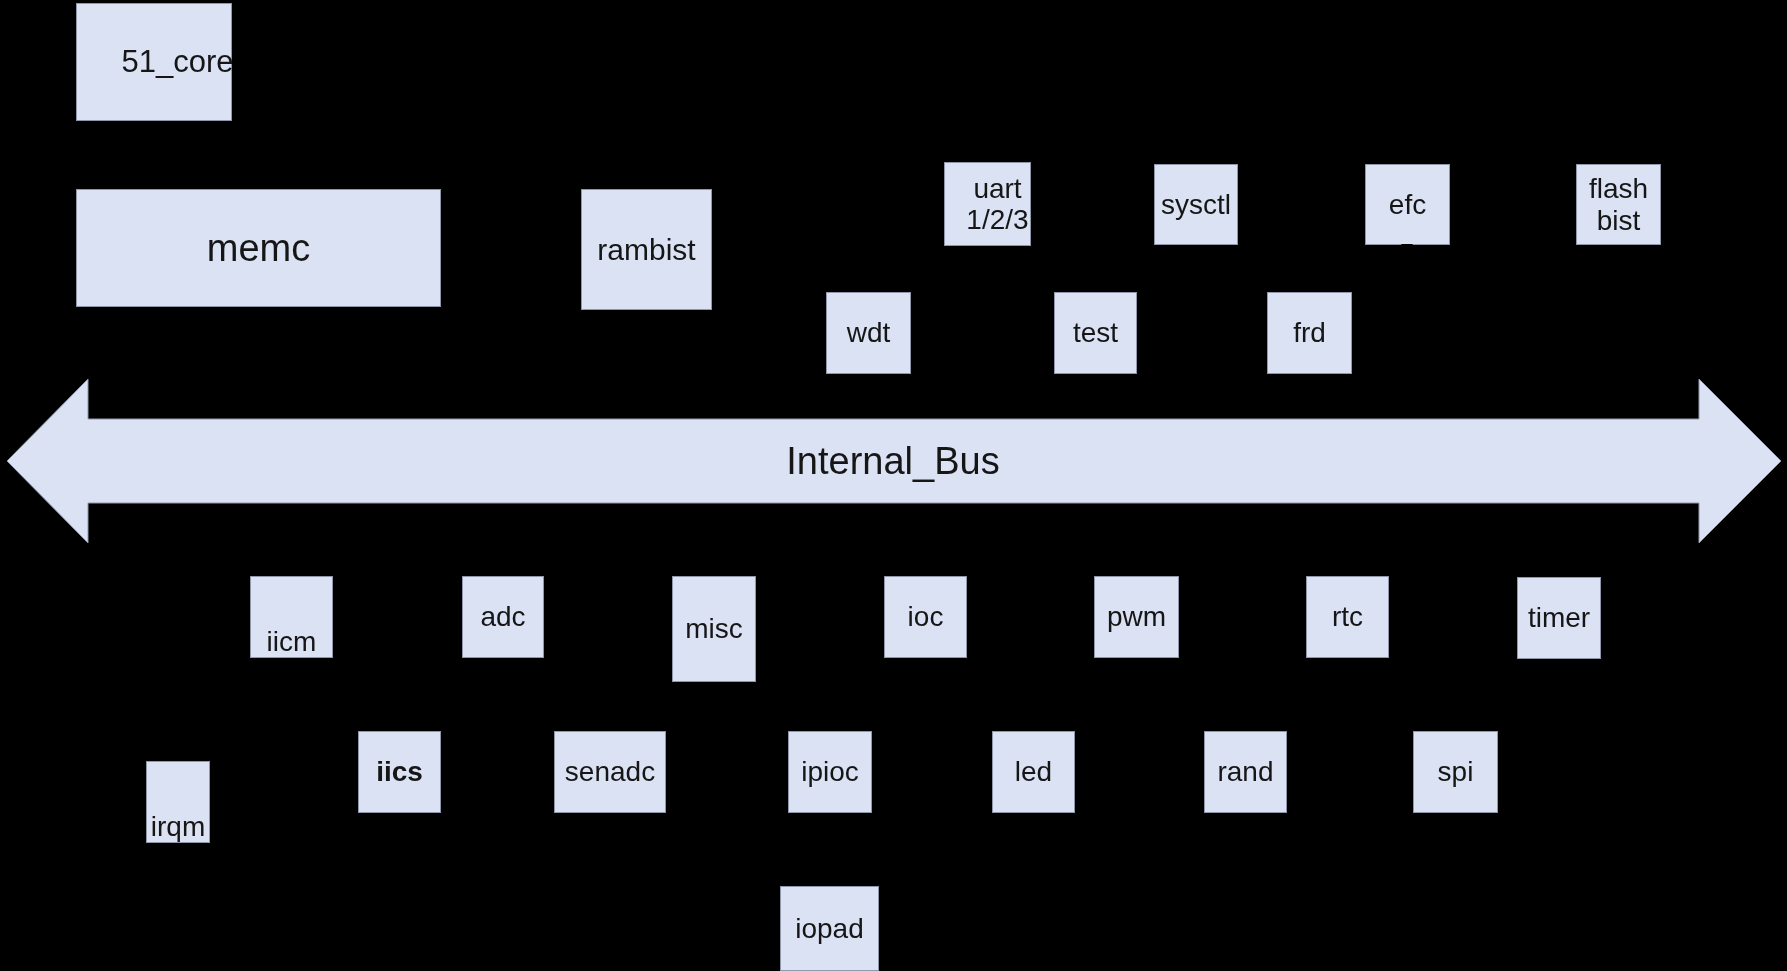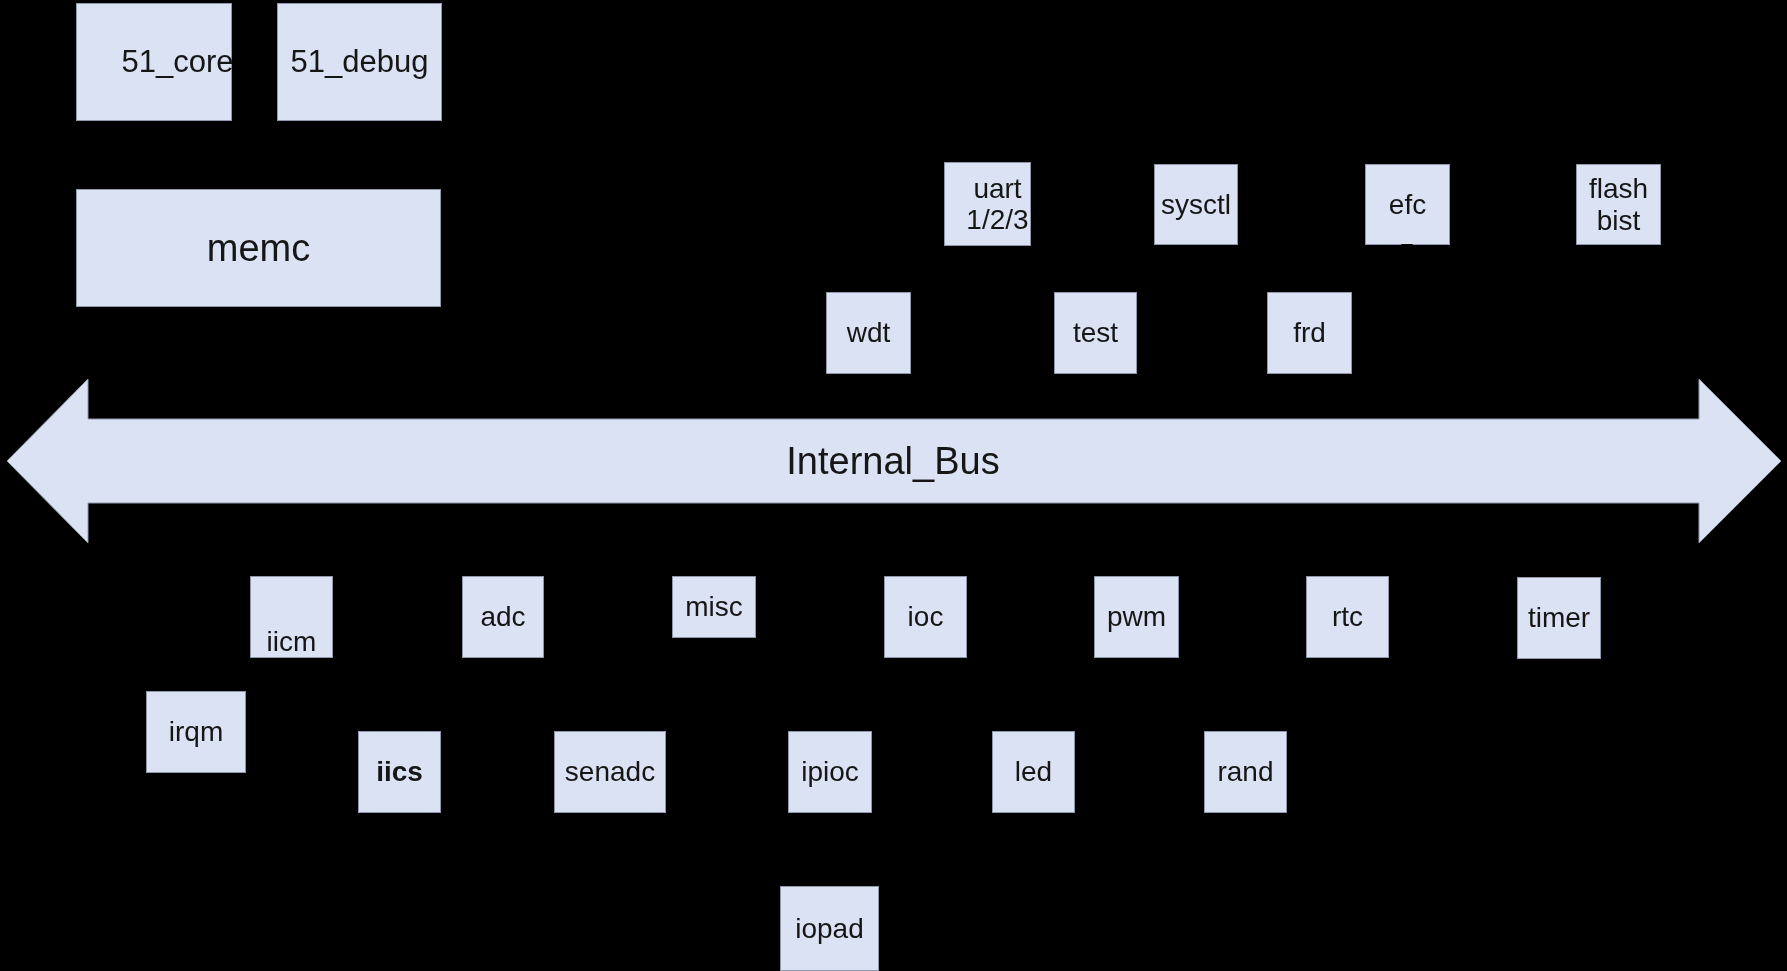--- a/index.html
+++ b/index.html
@@ -57,39 +57,40 @@
 </style>
 </head>
 <body>
 
 <div id="stage" style="--bg: #000000; --fill: #dbe2f4; --stroke: #8f98ab; --text: #161616;">
   <svg id="bus-svg" width="1787" height="971">
     <polygon points="7,461 88,379 88,419 1699,419 1699,379 1781,461 1699,543 1699,503 88,503 88,543"></polygon>
     <text x="893" y="461" dominant-baseline="central" font-size="38">Internal_Bus</text>
   </svg>
 <div class="block" style="left: 76px; top: 3px; width: 156px; height: 118px; font-size: 31px; padding-left: 47px;"><span>51_core</span></div>
-    <div class="block" style="left: 277px; top: 3px; width: 165px; height: 118px; font-size: 31px;"><span>51_debug</span></div>
     <div class="block" style="left: 76px; top: 189px; width: 365px; height: 118px; font-size: 38px;"><span>memc</span></div>
+    <div class="block" style="left: 581px; top: 189px; width: 131px; height: 121px; font-size: 30px;"><span>rambist</span></div>
     <div class="block" style="left: 944px; top: 162px; width: 87px; height: 84px; font-size: 28px; padding-left: 20px;"><span>uart
 1/2/3</span></div>
     <div class="block" style="left: 1154px; top: 164px; width: 84px; height: 81px; font-size: 28px;"><span>sysctl</span></div>
     <div class="block" style="left: 1365px; top: 164px; width: 85px; height: 81px; font-size: 28px;"><span>efc</span></div>
     <div class="block" style="left: 1576px; top: 164px; width: 85px; height: 81px; font-size: 28px;"><span>flash
 bist</span></div>
     <div class="block" style="left: 826px; top: 292px; width: 85px; height: 82px; font-size: 28px;"><span>wdt</span></div>
     <div class="block" style="left: 1054px; top: 292px; width: 83px; height: 82px; font-size: 28px;"><span>test</span></div>
     <div class="block" style="left: 1267px; top: 292px; width: 85px; height: 82px; font-size: 28px;"><span>frd</span></div>
     <div class="block" style="left: 250px; top: 576px; width: 83px; height: 82px; font-size: 28px; align-items: flex-end;"><span>iicm</span></div>
     <div class="block" style="left: 462px; top: 576px; width: 82px; height: 82px; font-size: 28px;"><span>adc</span></div>
-    <div class="block" style="left: 672px; top: 576px; width: 84px; height: 62px; font-size: 28px;"><span>misc</span></div>
+    <div class="block" style="left: 672px; top: 576px; width: 84px; height: 106px; font-size: 28px;"><span>misc</span></div>
     <div class="block" style="left: 884px; top: 576px; width: 83px; height: 82px; font-size: 28px;"><span>ioc</span></div>
     <div class="block" style="left: 1094px; top: 576px; width: 85px; height: 82px; font-size: 28px;"><span>pwm</span></div>
     <div class="block" style="left: 1306px; top: 576px; width: 83px; height: 82px; font-size: 28px;"><span>rtc</span></div>
     <div class="block" style="left: 1517px; top: 577px; width: 84px; height: 82px; font-size: 28px;"><span>timer</span></div>
-    <div class="block" style="left: 146px; top: 691px; width: 100px; height: 82px; font-size: 28px;"><span>irqm</span></div>
+    <div class="block" style="left: 146px; top: 761px; width: 64px; height: 82px; font-size: 28px; align-items: flex-end;"><span>irqm</span></div>
     <div class="block" style="left: 358px; top: 731px; width: 83px; height: 82px; font-size: 28px; font-weight: bold;"><span>iics</span></div>
     <div class="block" style="left: 554px; top: 731px; width: 112px; height: 82px; font-size: 28px;"><span>senadc</span></div>
     <div class="block" style="left: 788px; top: 731px; width: 84px; height: 82px; font-size: 28px;"><span>ipioc</span></div>
     <div class="block" style="left: 992px; top: 731px; width: 83px; height: 82px; font-size: 28px;"><span>led</span></div>
     <div class="block" style="left: 1204px; top: 731px; width: 83px; height: 82px; font-size: 28px;"><span>rand</span></div>
+    <div class="block" style="left: 1413px; top: 731px; width: 85px; height: 82px; font-size: 28px;"><span>spi</span></div>
     <div class="block" style="left: 780px; top: 886px; width: 99px; height: 85px; font-size: 28px;"><span>iopad</span></div>
     <div class="notch" style="left: 1401px; top: 244px;"></div>
   </div>
 
 </body></html>

